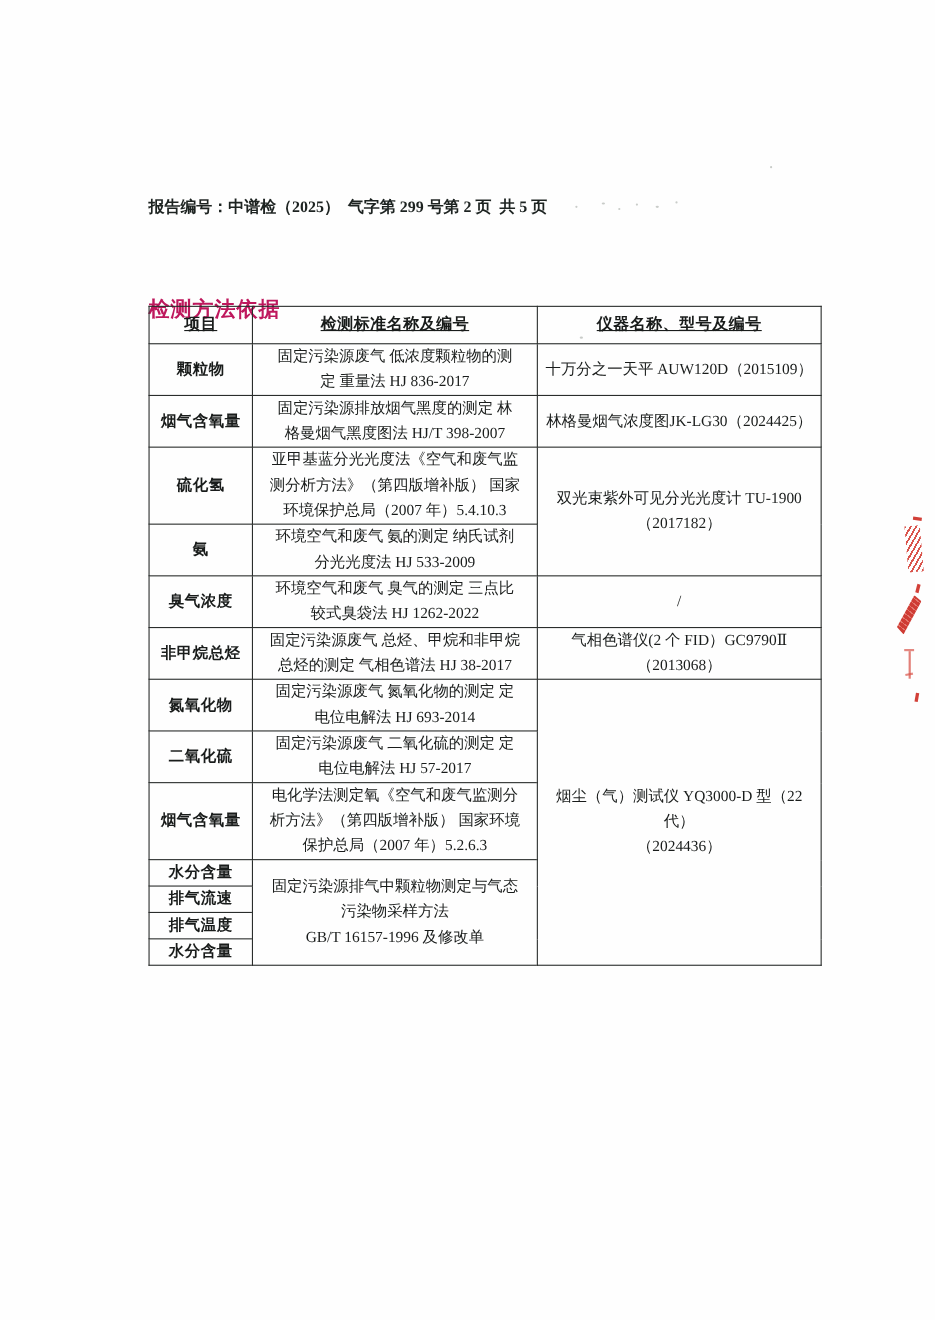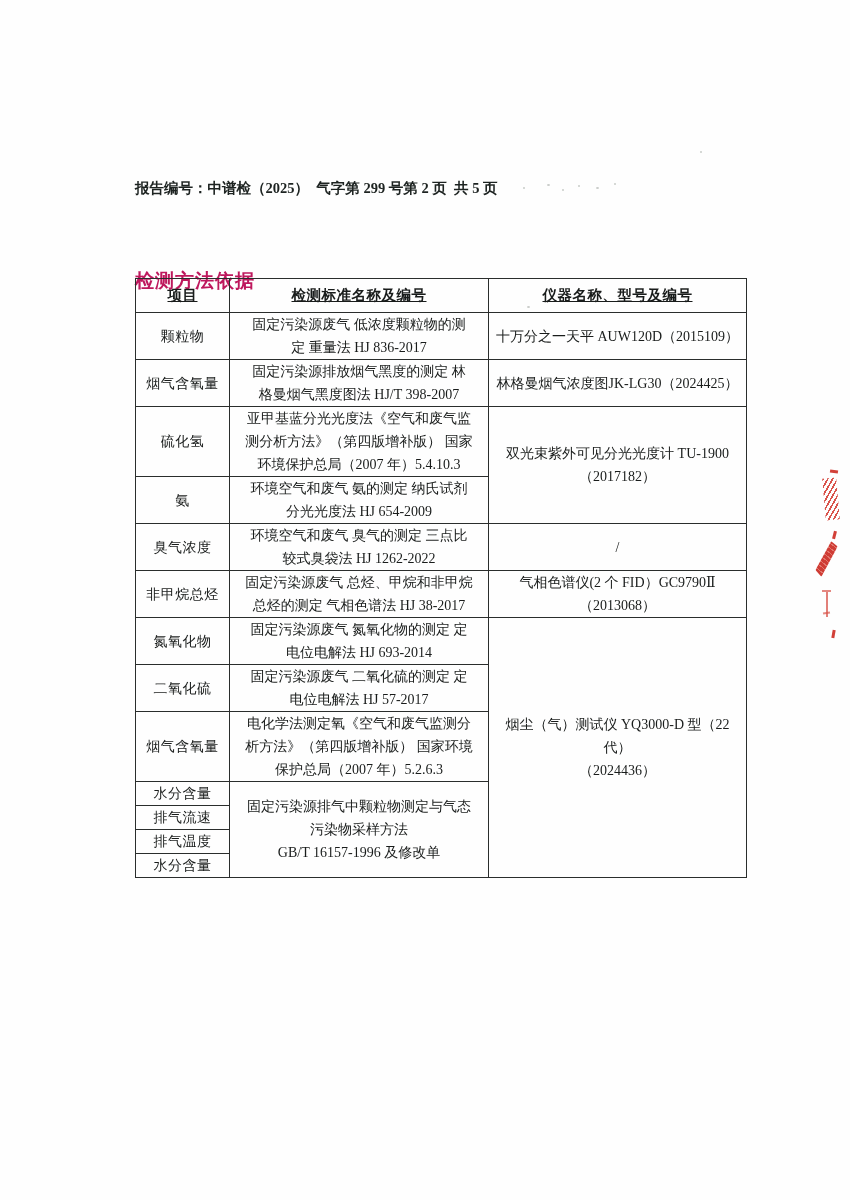--- a/index.html
+++ b/index.html
@@ -61,21 +61,21 @@
     letter-spacing: 0.5px;
     text-decoration: underline;
   }
   tr.hdr   { height: 34px; }
   tr.h2    { height: 47px; }
   tr.h2b   { height: 46px; }
   tr.h3    { height: 69px; }
   tr.h3b   { height: 65px; }
   tr.h7    { height: 40px; }
   tr.hs    { height: 23px; }
-  td.item  { letter-spacing: 0.5px; }
+  td.item  { letter-spacing: 0.5px; font-weight: bold; }
   
   .noise-dot {
     position: absolute;
     border-radius: 50%;
     background: #c9ccc9;
   }
   
   .stamp-frag { position: absolute; }
   .frag-dash   { background: #d24038; }
   .frag-hatch  {
@@ -140,21 +140,21 @@
       <td class="item">硫化氢</td>
       <td>亚甲基蓝分光光度法《空气和废气监
 测分析方法》（第四版增补版） 国家
 环境保护总局（2007 年）5.4.10.3</td>
       <td rowspan="2">双光束紫外可见分光光度计 TU-1900
 （2017182）</td>
     </tr>
     <tr class="h2b">
       <td class="item">氨</td>
       <td>环境空气和废气 氨的测定 纳氏试剂
-分光光度法 HJ 654-2009</td>
+分光光度法 HJ 533-2009</td>
     </tr>
     <tr class="h2">
       <td class="item">臭气浓度</td>
       <td>环境空气和废气 臭气的测定 三点比
 较式臭袋法 HJ 1262-2022</td>
       <td>/</td>
     </tr>
     <tr class="h2">
       <td class="item">非甲烷总烃</td>
       <td>固定污染源废气 总烃、甲烷和非甲烷

